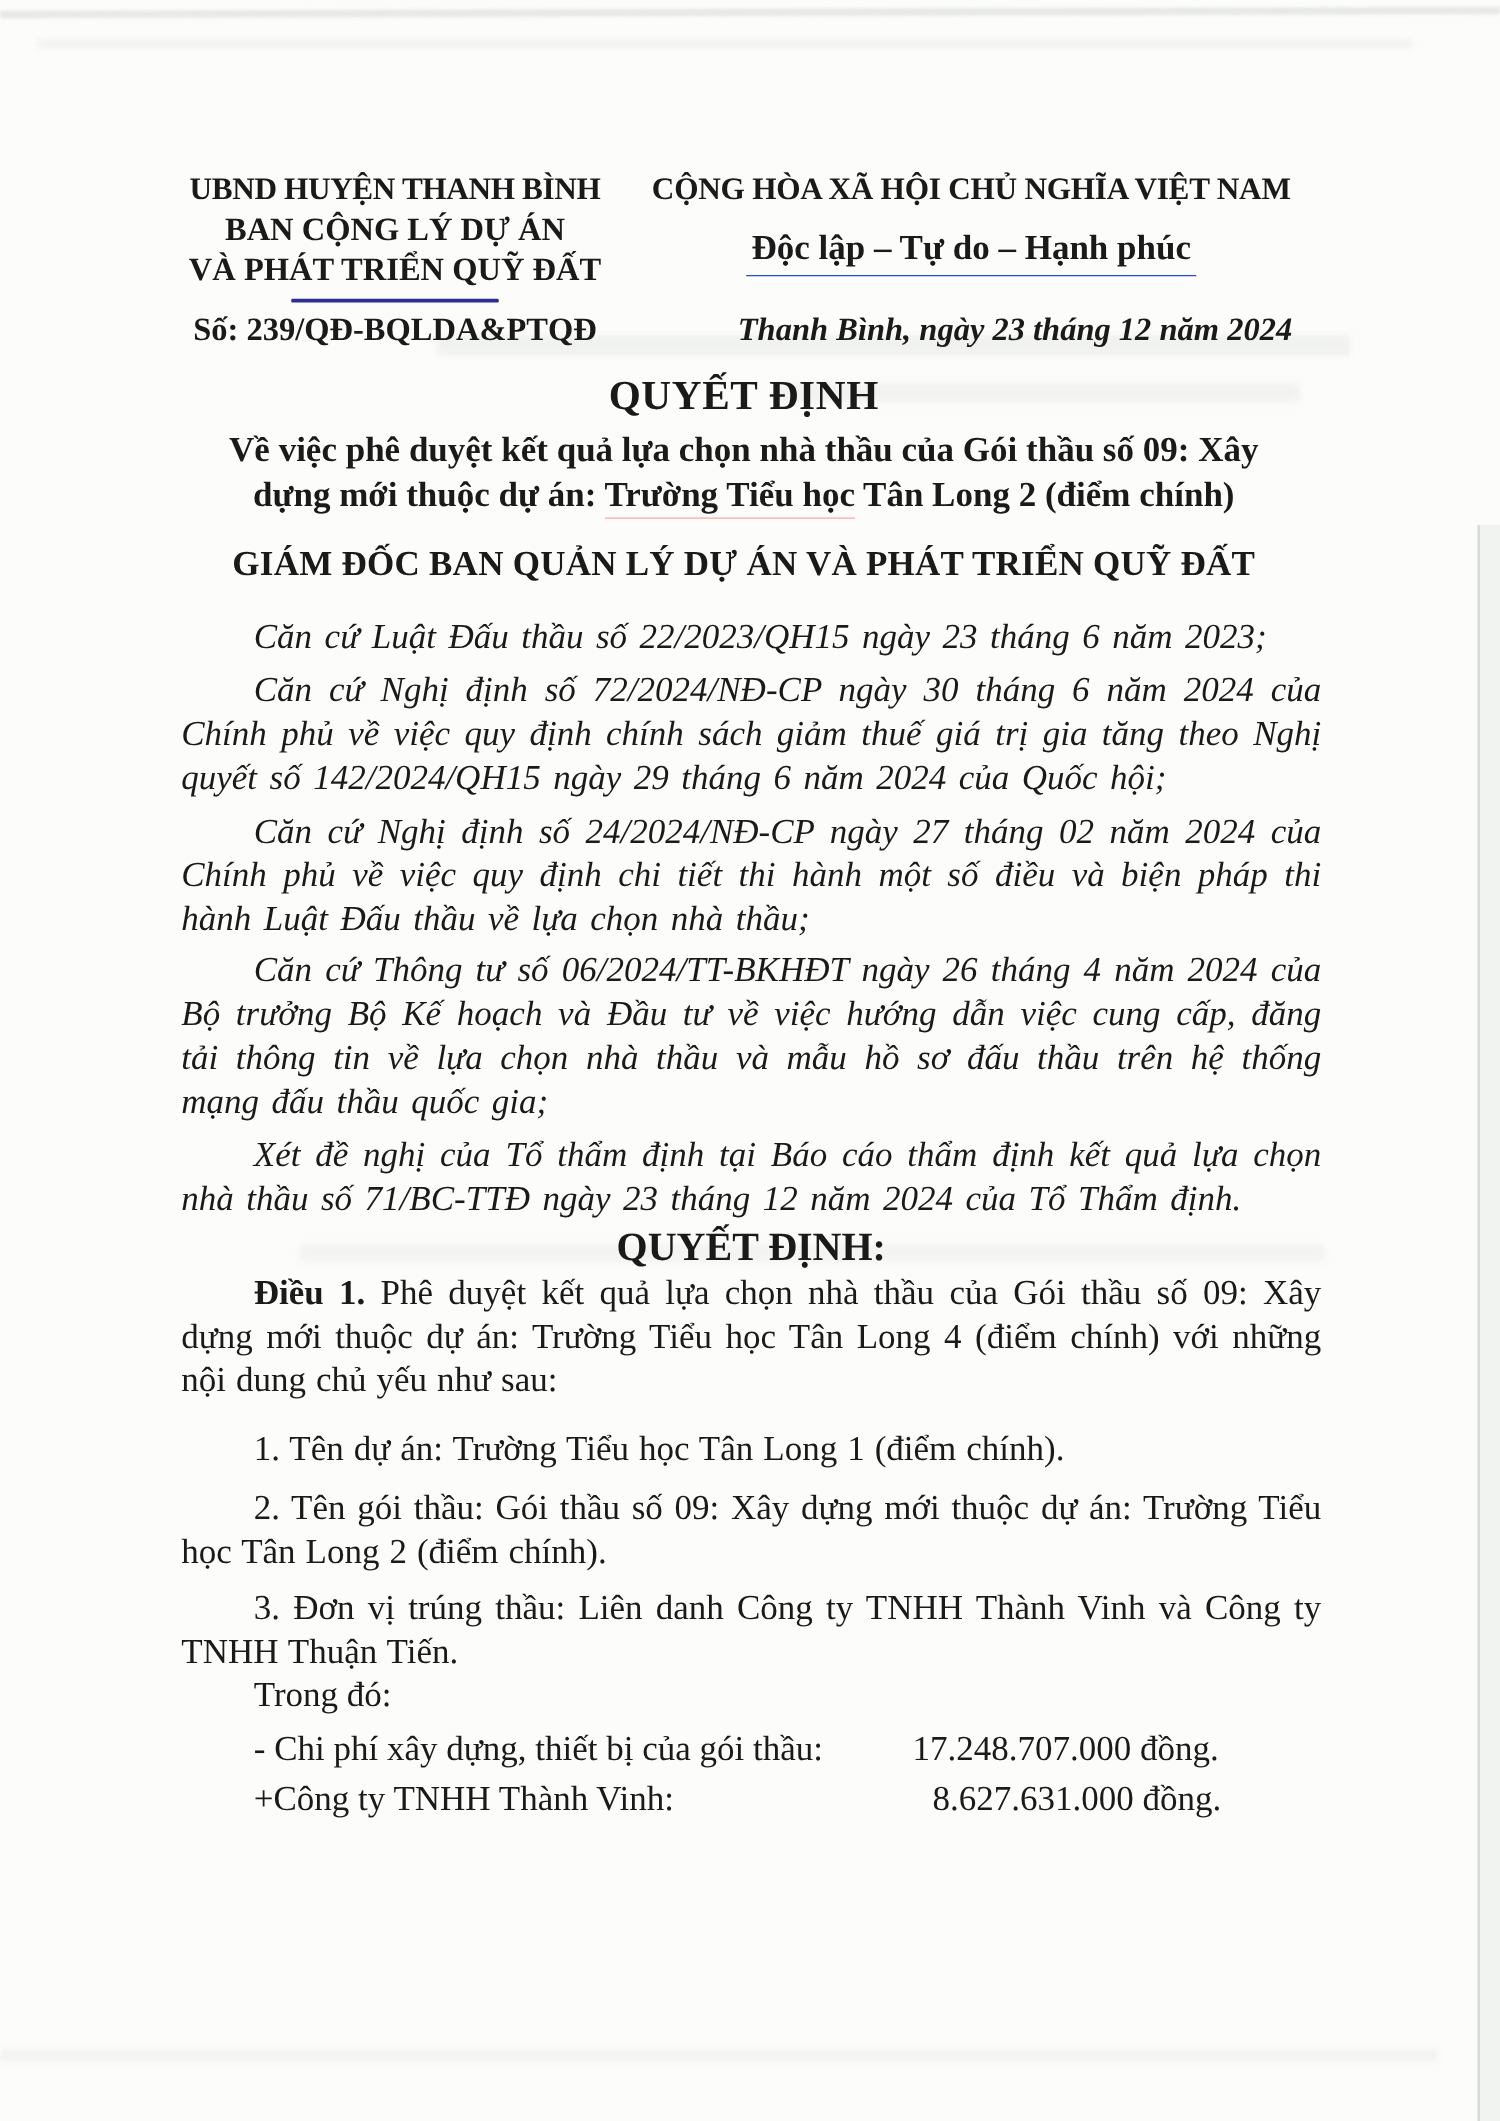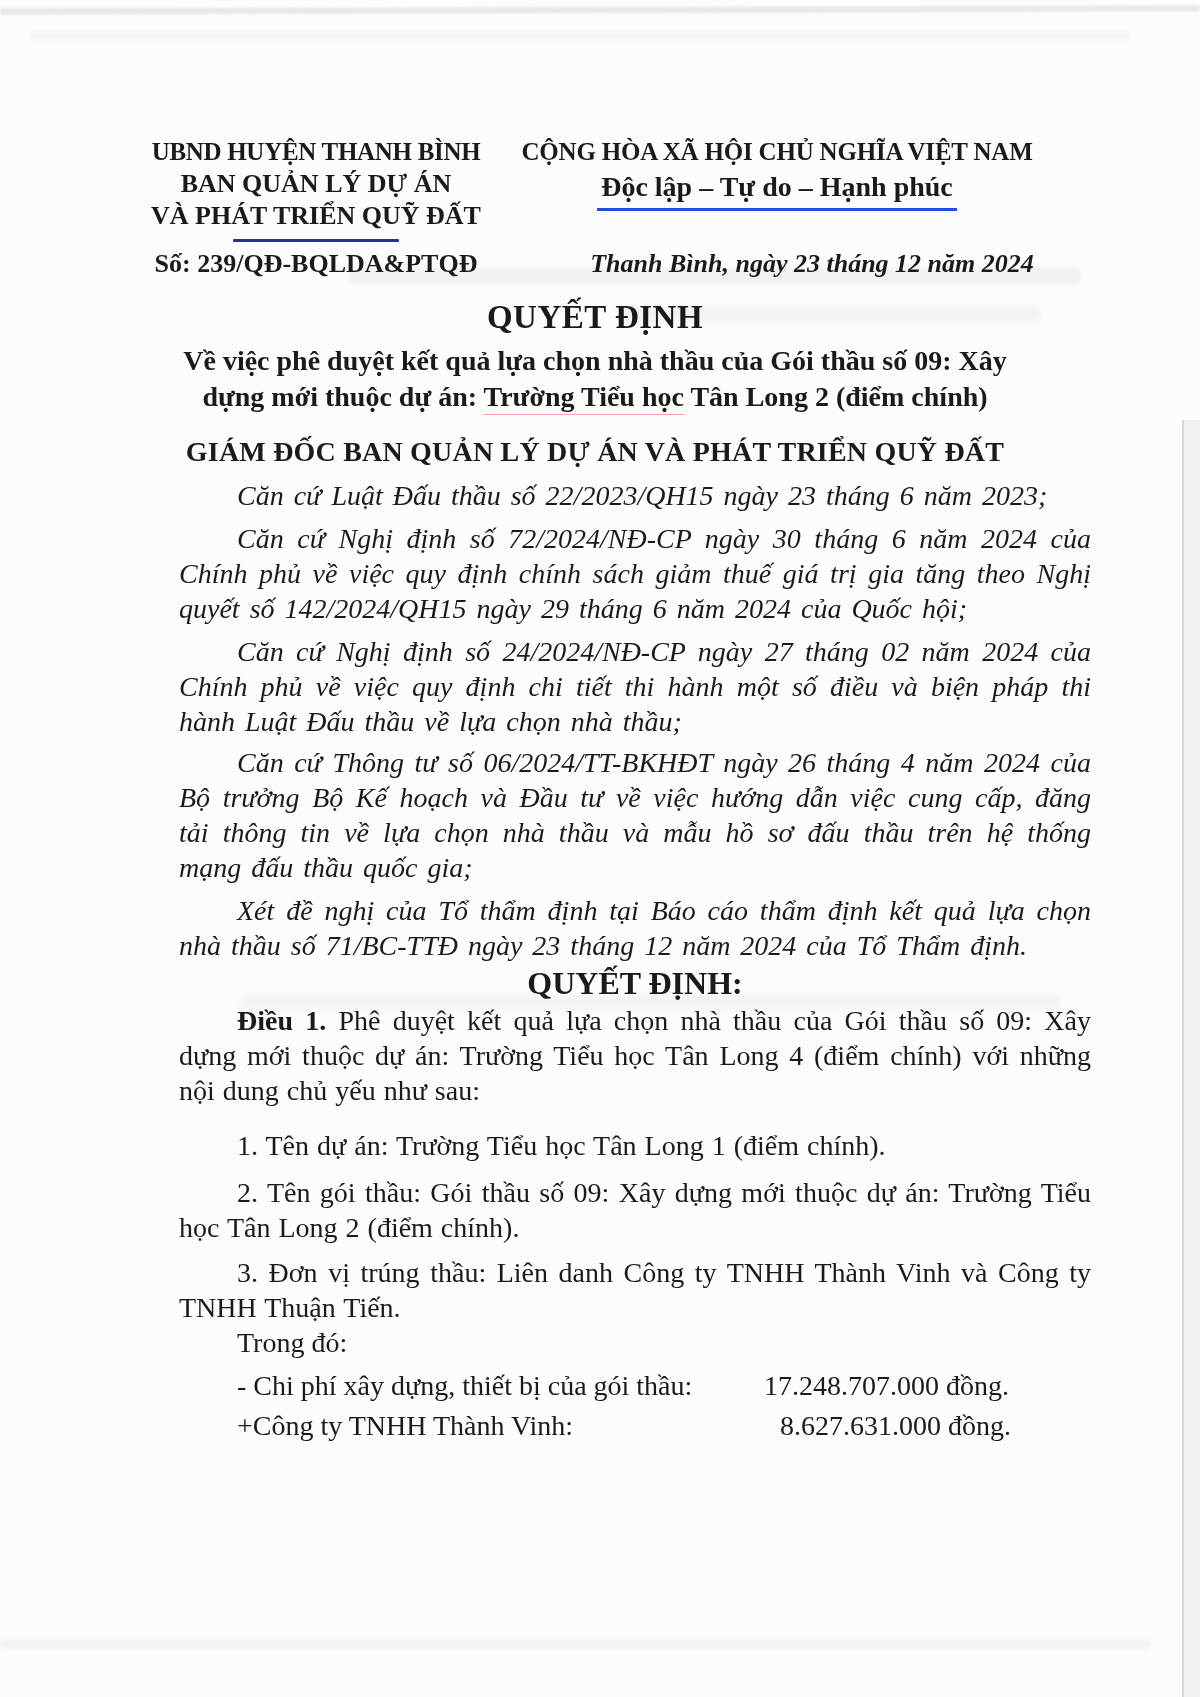--- a/index.html
+++ b/index.html
@@ -63,23 +63,23 @@
   }
   .hdr-right {
     position: absolute;
     top: 136px; left: 512px; width: 530px;
     text-align: center;
   }
   .hdr-right .l1 { font-size: 25px; font-weight: 700; line-height: 32px; letter-spacing: -0.2px; }
   .hdr-right .l2 {
     display: inline-block;
     font-size: 28px; font-weight: 700; line-height: 34px;
-    border-bottom: 3px solid #1d4ed8;
+    border-bottom: 1px solid #1d4ed8;
     padding: 0 4px 4px 4px;
-    margin-top: 2px;
+    margin-top: 14px;
   }
   .doc-number {
     position: absolute;
     top: 249px; left: 132px; width: 368px;
     text-align: center;
     font-size: 26px; font-weight: 600;
   }
   .date-line {
     position: absolute;
     top: 249px; left: 552px; width: 520px;
@@ -113,25 +113,24 @@
     top: 436px; left: 0; width: 1190px;
     text-align: center;
     font-size: 28px; font-weight: 700;
     letter-spacing: .2px;
     white-space: nowrap;
   }
 
   
   .content {
     position: absolute;
-    top: 478px; left: 145px; width: 912px;
+    top: 492px; left: 145px; width: 912px;
     font-size: 28px;
     line-height: 35px;
     text-align: justify;
-    margin-left: 34px;
   }
   .content p { margin: 0; }
   .recital {
     font-style: italic;
     text-indent: 58px;
     word-spacing: 3px;
   }
   .recital + .recital { margin-top: 8px; }
   .recital.r4 { margin-top: 6px; }
   .decision-heading {
@@ -173,21 +172,21 @@
   <div class="scan-smudge" style="left:30px; top:32px; width:1100px; height:6px;"></div>
   <div class="scan-smudge" style="left:350px; top:268px; width:730px; height:16px;"></div>
   <div class="scan-smudge" style="left:620px; top:306px; width:420px; height:16px; opacity:.45;"></div>
   <div class="scan-smudge" style="left:240px; top:995px; width:820px; height:15px; opacity:.4;"></div>
   <div class="scan-smudge" style="left:0px; top:1640px; width:1150px; height:9px; opacity:.5;"></div>
   <div class="scan-vline" style="left:1182px; top:420px; height:1277px;"></div>
   <div class="scan-right-shade" style="left:1184px; top:420px; width:16px; height:1277px;"></div>
 
   <div class="hdr-left">
     <div class="l1">UBND HUYỆN THANH BÌNH</div>
-    <div class="l2">BAN QUẢN LÝ DỰ ÁN</div>
+    <div class="l2">BAN CỘNG LÝ DỰ ÁN</div>
     <div class="l3">VÀ PHÁT TRIỂN QUỸ ĐẤT</div>
     <div class="hdr-left-rule"></div>
   </div>
 
   <div class="hdr-right">
     <div class="l1">CỘNG HÒA XÃ HỘI CHỦ NGHĨA VIỆT NAM</div>
     <div><span class="l2">Độc lập – Tự do – Hạnh phúc</span></div>
   </div>
 
   <div class="doc-number">Số: 239/QĐ-BQLDA&amp;PTQĐ</div>

